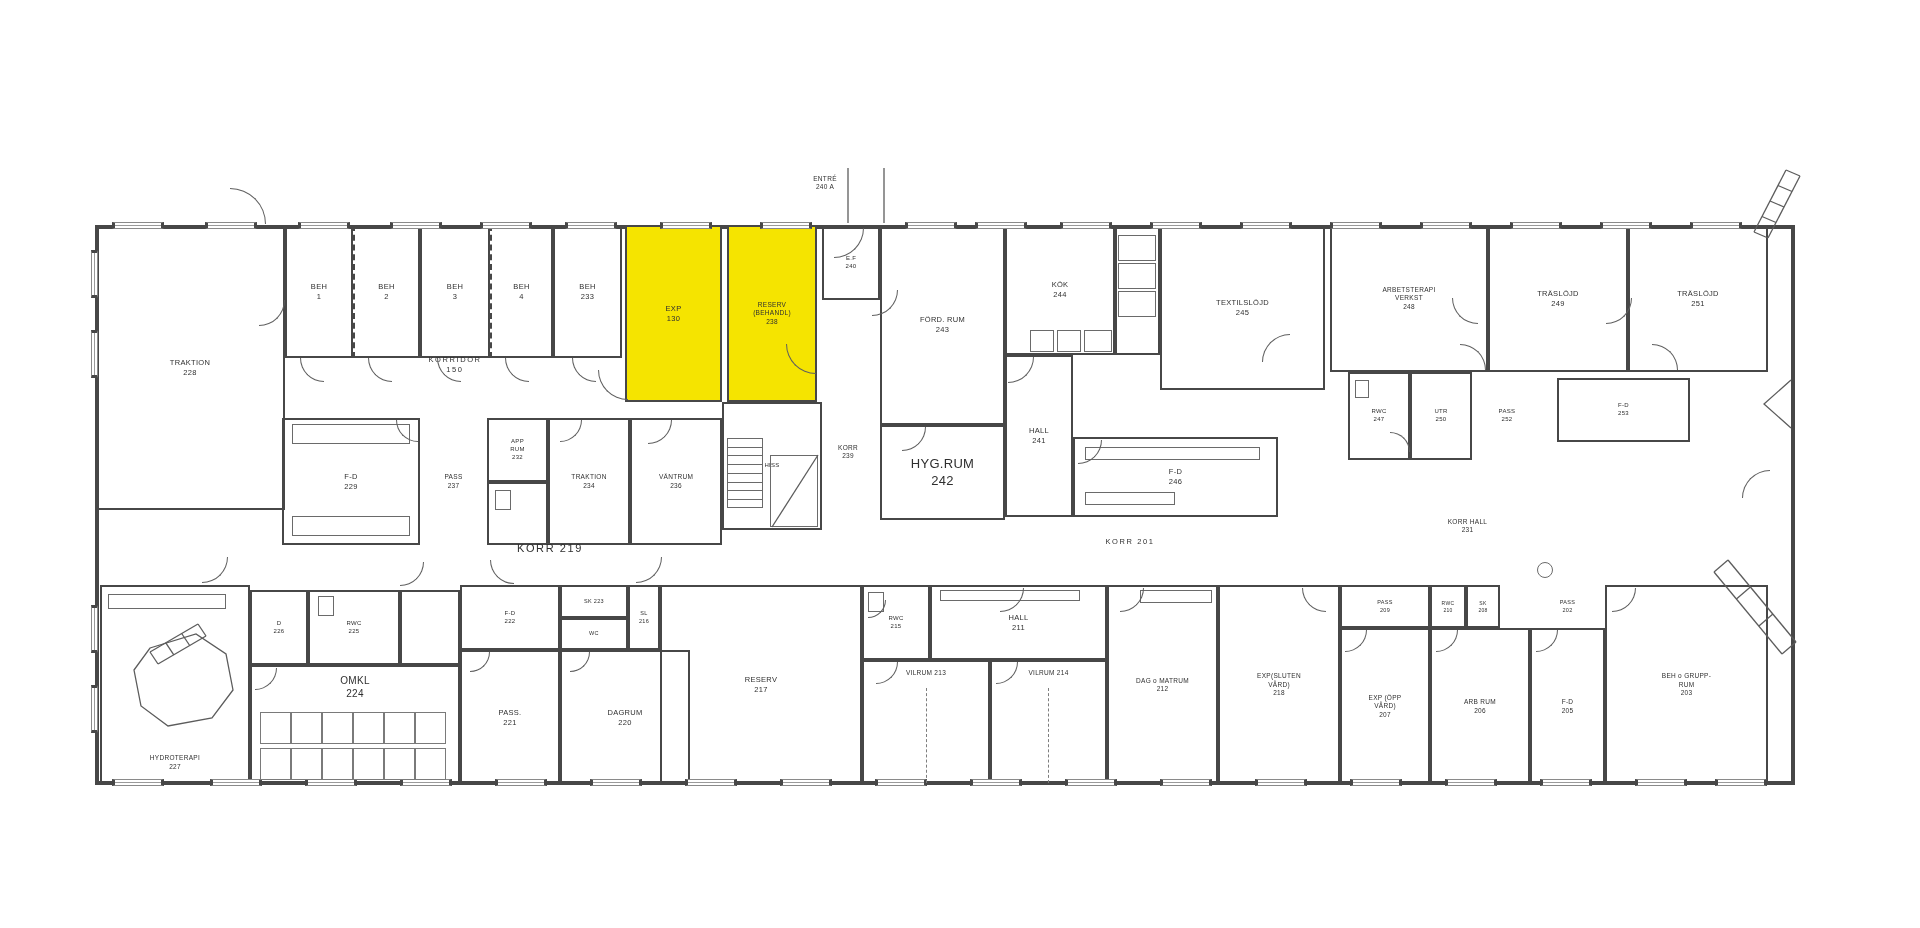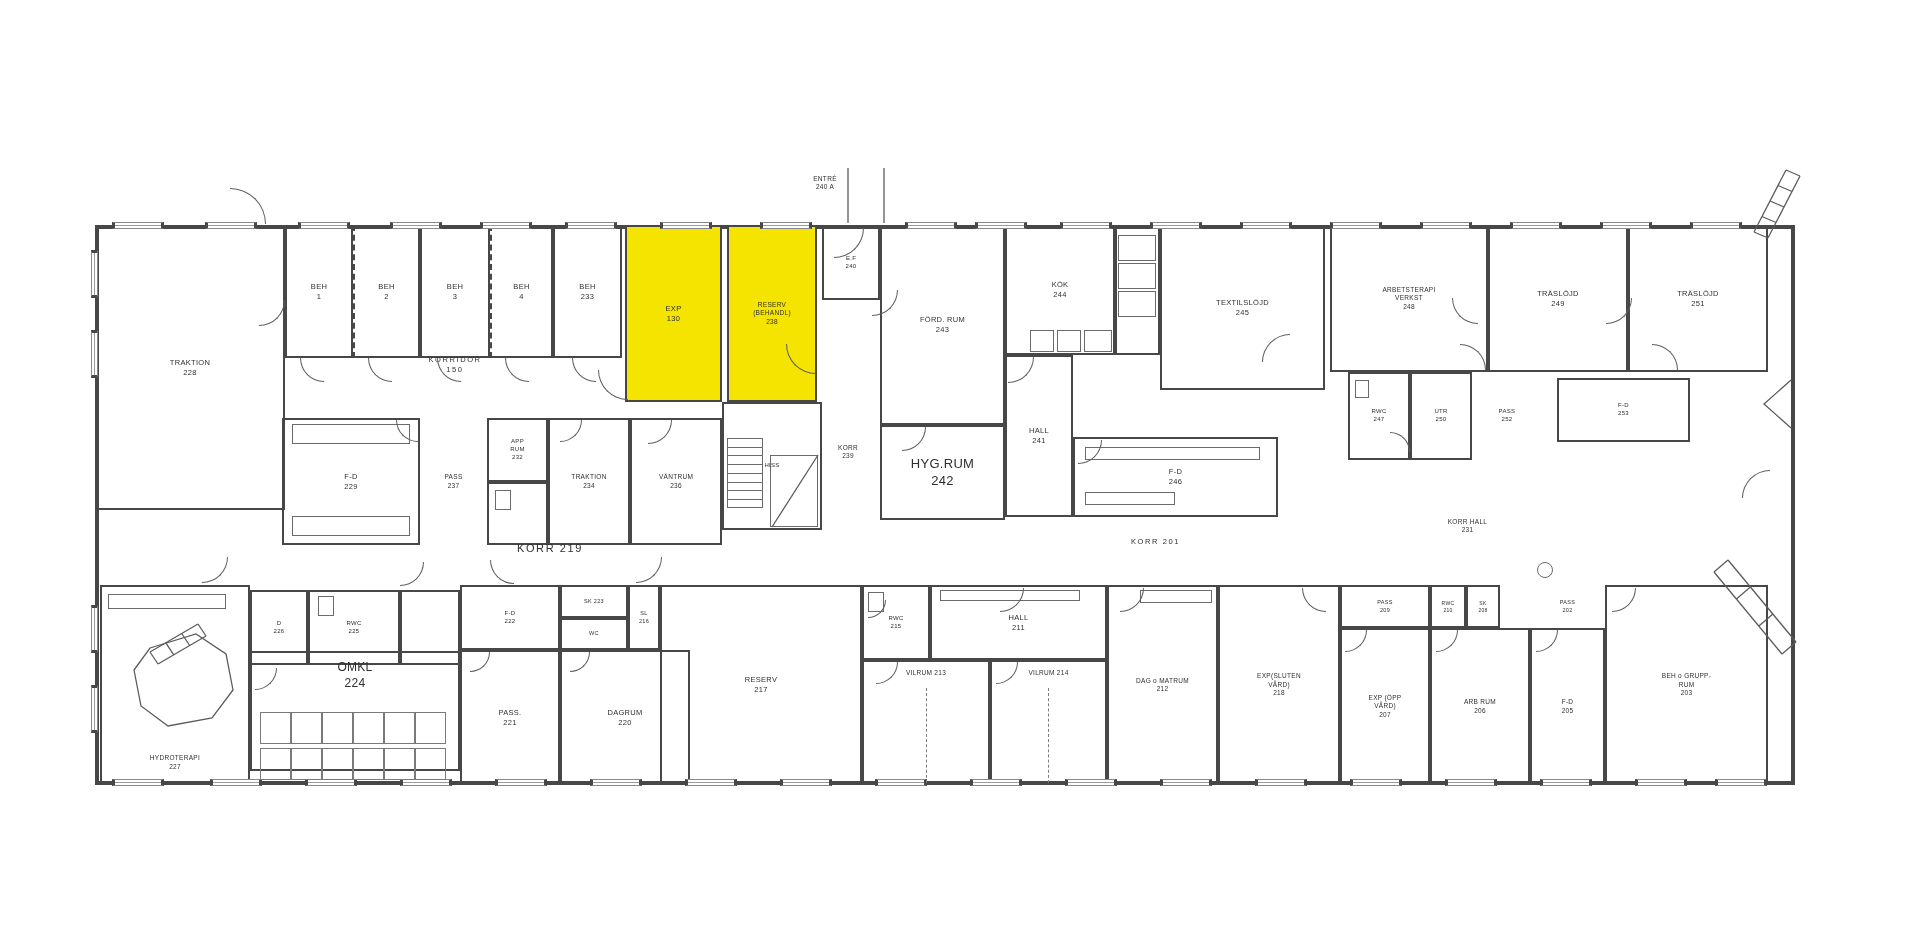--- a/index.html
+++ b/index.html
@@ -143,21 +143,21 @@
       </div>
       <div class="room" style="left: 250px; top: 590px; width: 58px; height: 75px; font-size: 6px;">
         <span class="ln">D</span>
         <span class="ln">226</span>
       </div>
       <div class="room" style="left: 308px; top: 590px; width: 92px; height: 75px; font-size: 6px;">
         <span class="ln">RWC</span>
         <span class="ln">225</span>
       </div>
       <div class="room" style="left: 400px; top: 590px; width: 60px; height: 75px; font-size: 7.5px;"></div>
-      <div class="room align-top" style="left: 250px; top: 651px; width: 210px; height: 120px; font-size: 12px;">
+      <div class="room align-top" style="left: 250px; top: 665px; width: 210px; height: 120px; font-size: 10px;">
         <span class="ln">OMKL</span>
         <span class="ln">224</span>
       </div>
       <div class="room" style="left: 460px; top: 585px; width: 100px; height: 65px; font-size: 6px;">
         <span class="ln">F-D</span>
         <span class="ln">222</span>
       </div>
       <div class="room" style="left: 560px; top: 585px; width: 68px; height: 33px; font-size: 5.5px;">
         <span class="ln">SK 223</span>
       </div>
@@ -233,21 +233,21 @@
         <span class="ln">205</span>
       </div>
       <div class="room" style="left: 1605px; top: 585px; width: 163px; height: 200px; font-size: 6.5px;">
         <span class="ln">BEH o GRUPP-</span>
         <span class="ln">RUM</span>
         <span class="ln">203</span>
       </div>
       <div class="room nowall sp" style="left: 495px; top: 538px; width: 110px; height: 20px; font-size: 11px;">
         <span class="ln">KORR  219</span>
       </div>
-      <div class="room nowall sp" style="left: 1080px; top: 532px; width: 100px; height: 20px; font-size: 7.5px; align-items: flex-end;">
+      <div class="room nowall sp" style="left: 1080px; top: 532px; width: 100px; height: 20px; font-size: 7.5px;">
         <span class="ln">KORR  201</span>
       </div>
       <div class="room nowall" style="left: 1420px; top: 510px; width: 95px; height: 32px; font-size: 6.5px;">
         <span class="ln">KORR HALL</span>
         <span class="ln">231</span>
       </div>
       <div class="room" style="left: 1330px; top: 225px; width: 158px; height: 147px; font-size: 6.5px;">
         <span class="ln">ARBETSTERAPI</span>
         <span class="ln">VERKST</span>
         <span class="ln">248</span>

